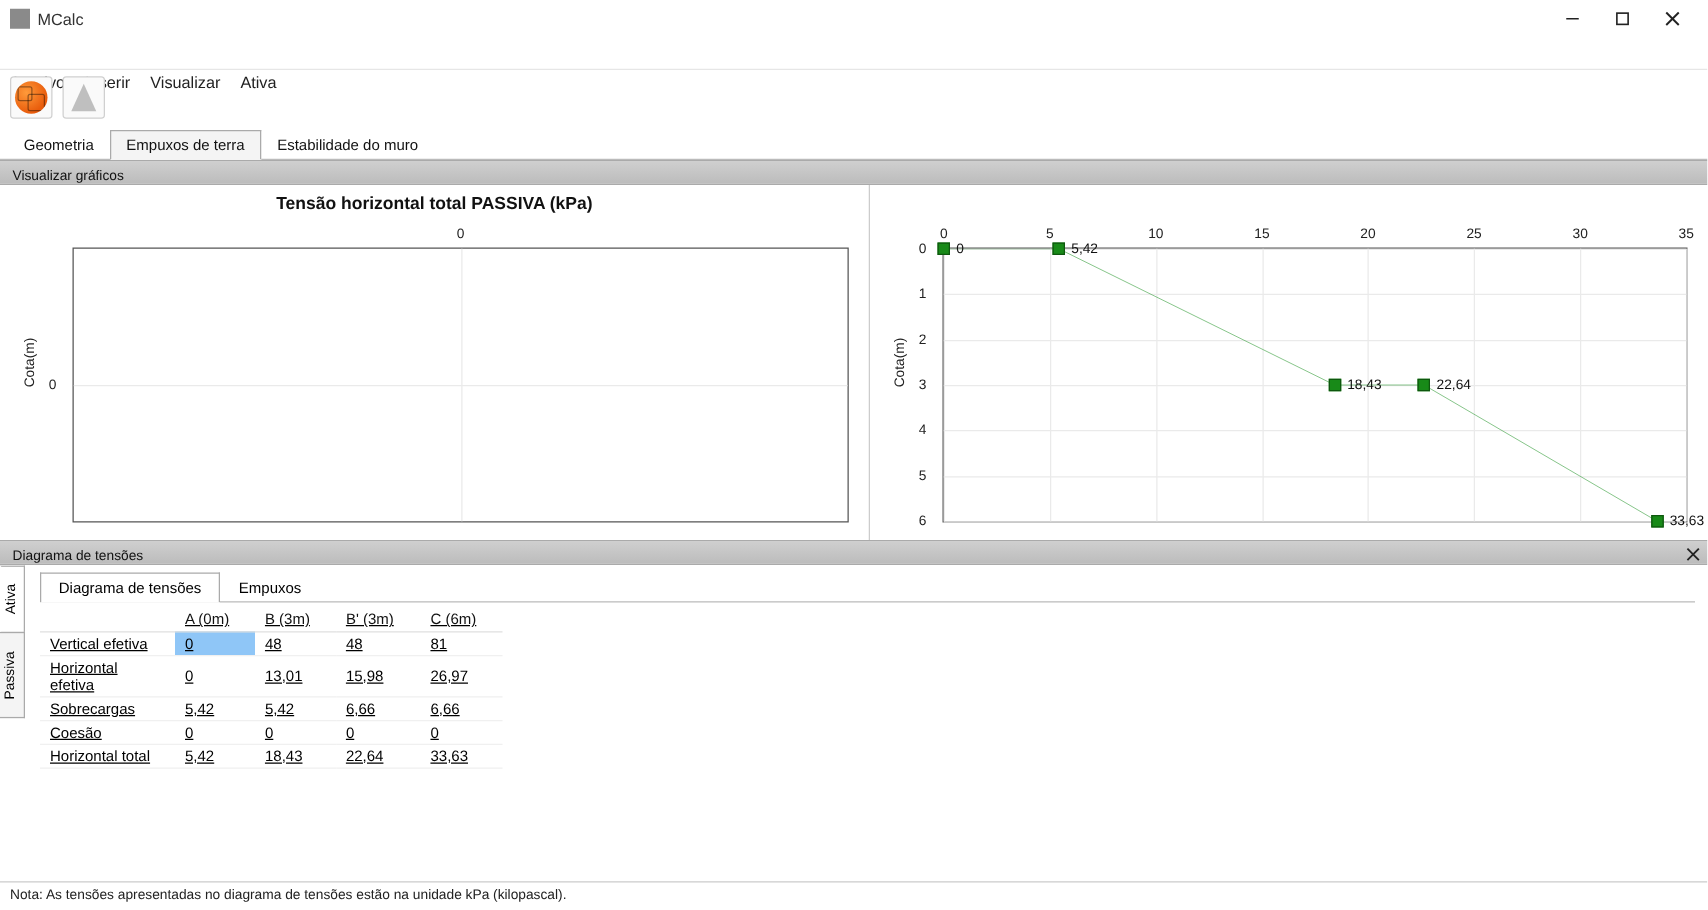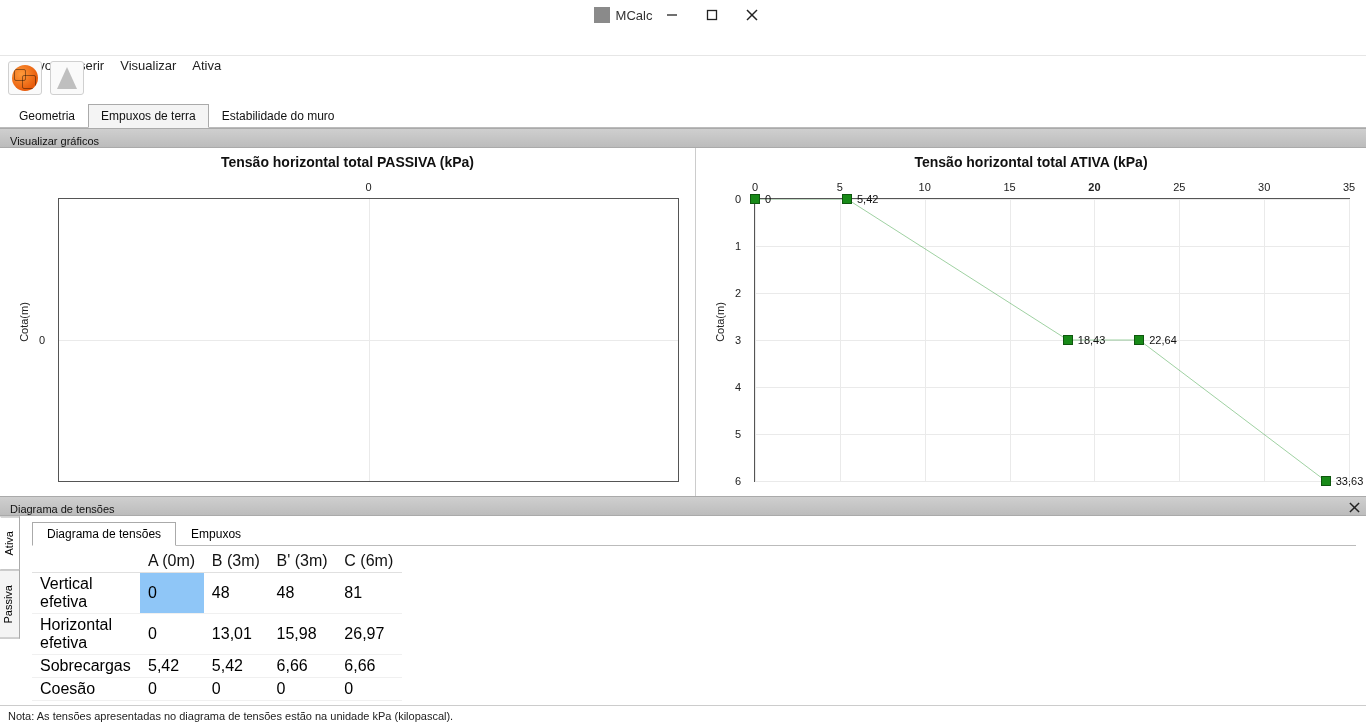--- a/index.html
+++ b/index.html
@@ -13,21 +13,21 @@
     height: 728px;
     overflow: hidden;
     display: flex;
     flex-direction: column;
   }
   .titlebar {
     height: 30px;
     display: flex;
     align-items: center;
     padding: 0 8px;
-    justify-content: center;
+    justify-content: space-between;
     background: #fff;
   }
   .titlebar .title-left { display:flex; align-items:center; gap:6px; }
   .app-icon { width:16px; height:16px; background:#8a8a8a; display:inline-block; }
   .app-title { font-size:13px; color:#333; }
   .win-controls { display:flex; gap:0; }
   .win-btn { width:40px; height:28px; display:flex; align-items:center; justify-content:center; font-size:14px; }
   .win-btn svg { width:12px; height:12px; }
 
   .menubar {
@@ -104,21 +104,21 @@
     color:#111;
     font-size:11px;
     display:flex;
     align-items:flex-end;
     padding:0 10px;
     border-top:1px solid #aaa;
     border-bottom:1px solid #aaa;
   }
 
   .charts-area {
-    height: 348px;
+    height: 284px;
     display:flex;
   }
   .chart-pane { position:relative; }
   .chart-pane.left { width: 696px; border-right:1px solid #ccc; }
   .chart-pane.right { flex:1; }
 
   .chart-title {
     text-align:center;
     font-weight:bold;
     font-size:14px;
@@ -212,22 +212,23 @@
   .sub-tab.active {
     border-top:1px solid #aaa;
     border-left:1px solid #aaa;
     border-right:1px solid #aaa;
     background:#fff;
     margin-bottom:-1px;
     border-bottom:1px solid #fff;
   }
   table.data {
     border-collapse:collapse;
-    font-size:16px;
+    font-size:12px;
     width:370px;
+    text-decoration:underline;
   }
   table.data th, table.data td {
     text-align:left;
     padding:2px 8px;
     height:19px;
     border-bottom:1px solid #f0f0f0;
   }
   table.data th { font-weight:normal; color:#111; border-bottom:1px solid #e0e0e0; }
   .cell-selected { background:#8fc6f7; }
   .rowlabel-col { width:108px; }
@@ -298,33 +299,32 @@
     <div class="chart-title">Tensão horizontal total PASSIVA (kPa)</div>
     <div class="ylabel">Cota(m)</div>
     <div class="plot-outer" id="plot-left">
         <div class="grid-h" style="top: 50%;"></div>
         <div class="grid-v" style="left: 50%;"></div>
         <div class="tick-x" style="left: 50%;">0</div>
         <div class="tick-y" style="top: 50%;">0</div>
       </div>
   </div>
   <div class="chart-pane right">
-    <div class="chart-title">Tensão horizontal total ATIVA (kPa)</div>
     <div class="ylabel">Cota(m)</div>
     <div class="plot-outer" id="plot-right">
         <div class="grid-v" style="left: 0%;"></div>
         <div class="tick-x" style="left: 0%;">0</div>
         <div class="grid-v" style="left: 14.2857%;"></div>
         <div class="tick-x" style="left: 14.2857%;">5</div>
         <div class="grid-v" style="left: 28.5714%;"></div>
         <div class="tick-x" style="left: 28.5714%;">10</div>
         <div class="grid-v" style="left: 42.8571%;"></div>
         <div class="tick-x" style="left: 42.8571%;">15</div>
         <div class="grid-v" style="left: 57.1429%;"></div>
-        <div class="tick-x" style="left: 57.1429%; font-weight: bold;">20</div>
+        <div class="tick-x" style="left: 57.1429%;">20</div>
         <div class="grid-v" style="left: 71.4286%;"></div>
         <div class="tick-x" style="left: 71.4286%;">25</div>
         <div class="grid-v" style="left: 85.7143%;"></div>
         <div class="tick-x" style="left: 85.7143%;">30</div>
         <div class="grid-v" style="left: 100%;"></div>
         <div class="tick-x" style="left: 100%;">35</div>
         <div class="grid-h" style="top: 0%;"></div>
         <div class="tick-y" style="top: 0%;">0</div>
         <div class="grid-h" style="top: 16.6667%;"></div>
         <div class="tick-y" style="top: 16.6667%;">1</div>
@@ -408,18 +408,25 @@
               <td>6,66</td>
               <td>6,66</td>
             </tr>
             <tr>
               <td>Coesão</td>
               <td>0</td>
               <td>0</td>
               <td>0</td>
               <td>0</td>
             </tr>
+            <tr>
+              <td>Horizontal total</td>
+              <td>5,42</td>
+              <td>18,43</td>
+              <td>22,64</td>
+              <td>33,63</td>
+            </tr>
           </tbody>
         </table>
     </div>
   </div>
   <div class="footnote">Nota: As tensões apresentadas no diagrama de tensões estão na unidade kPa (kilopascal).</div>
 </div>
 
 </body></html>

